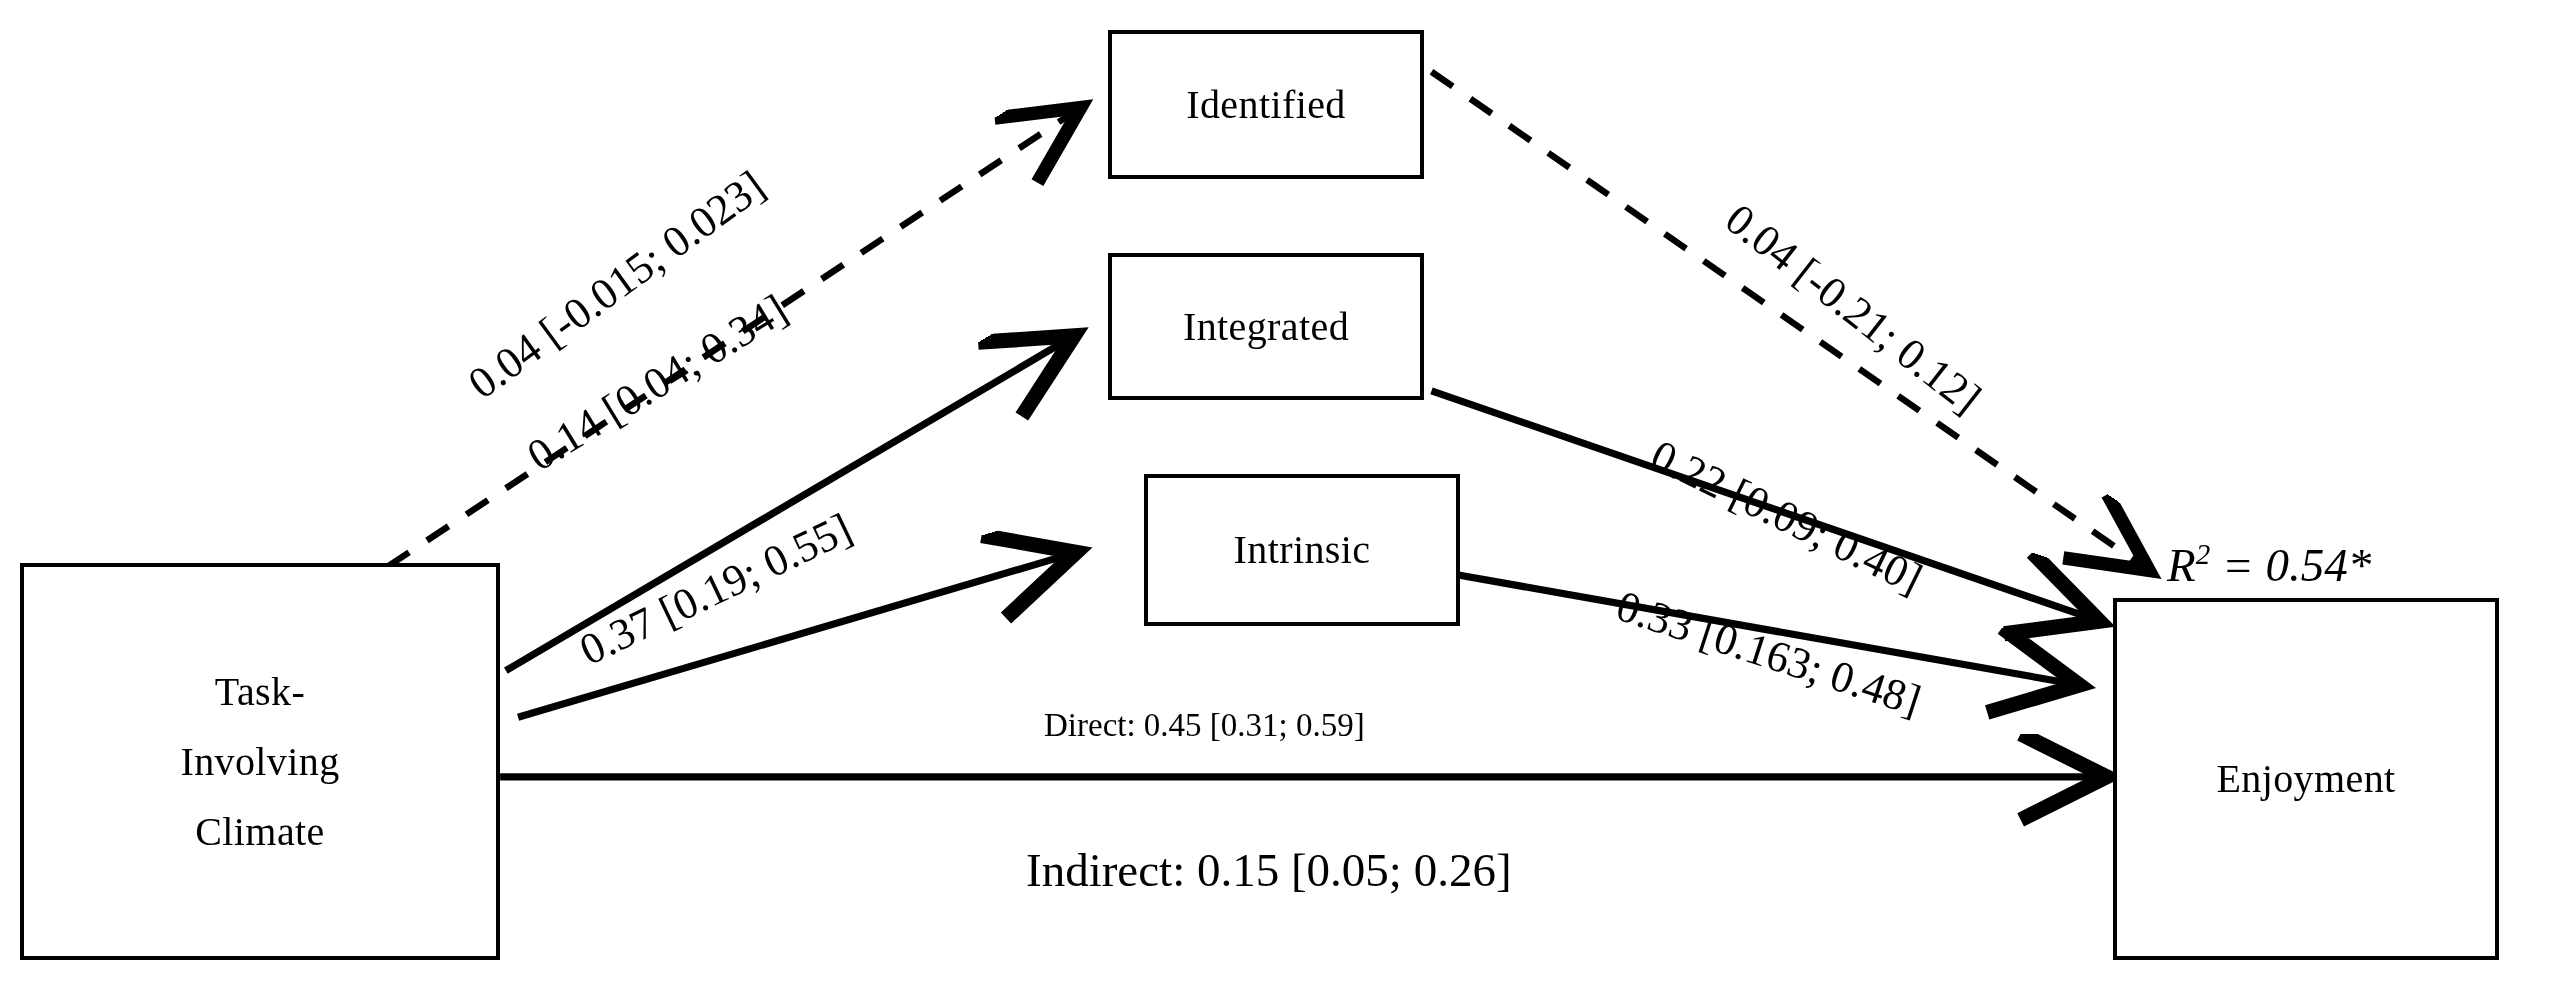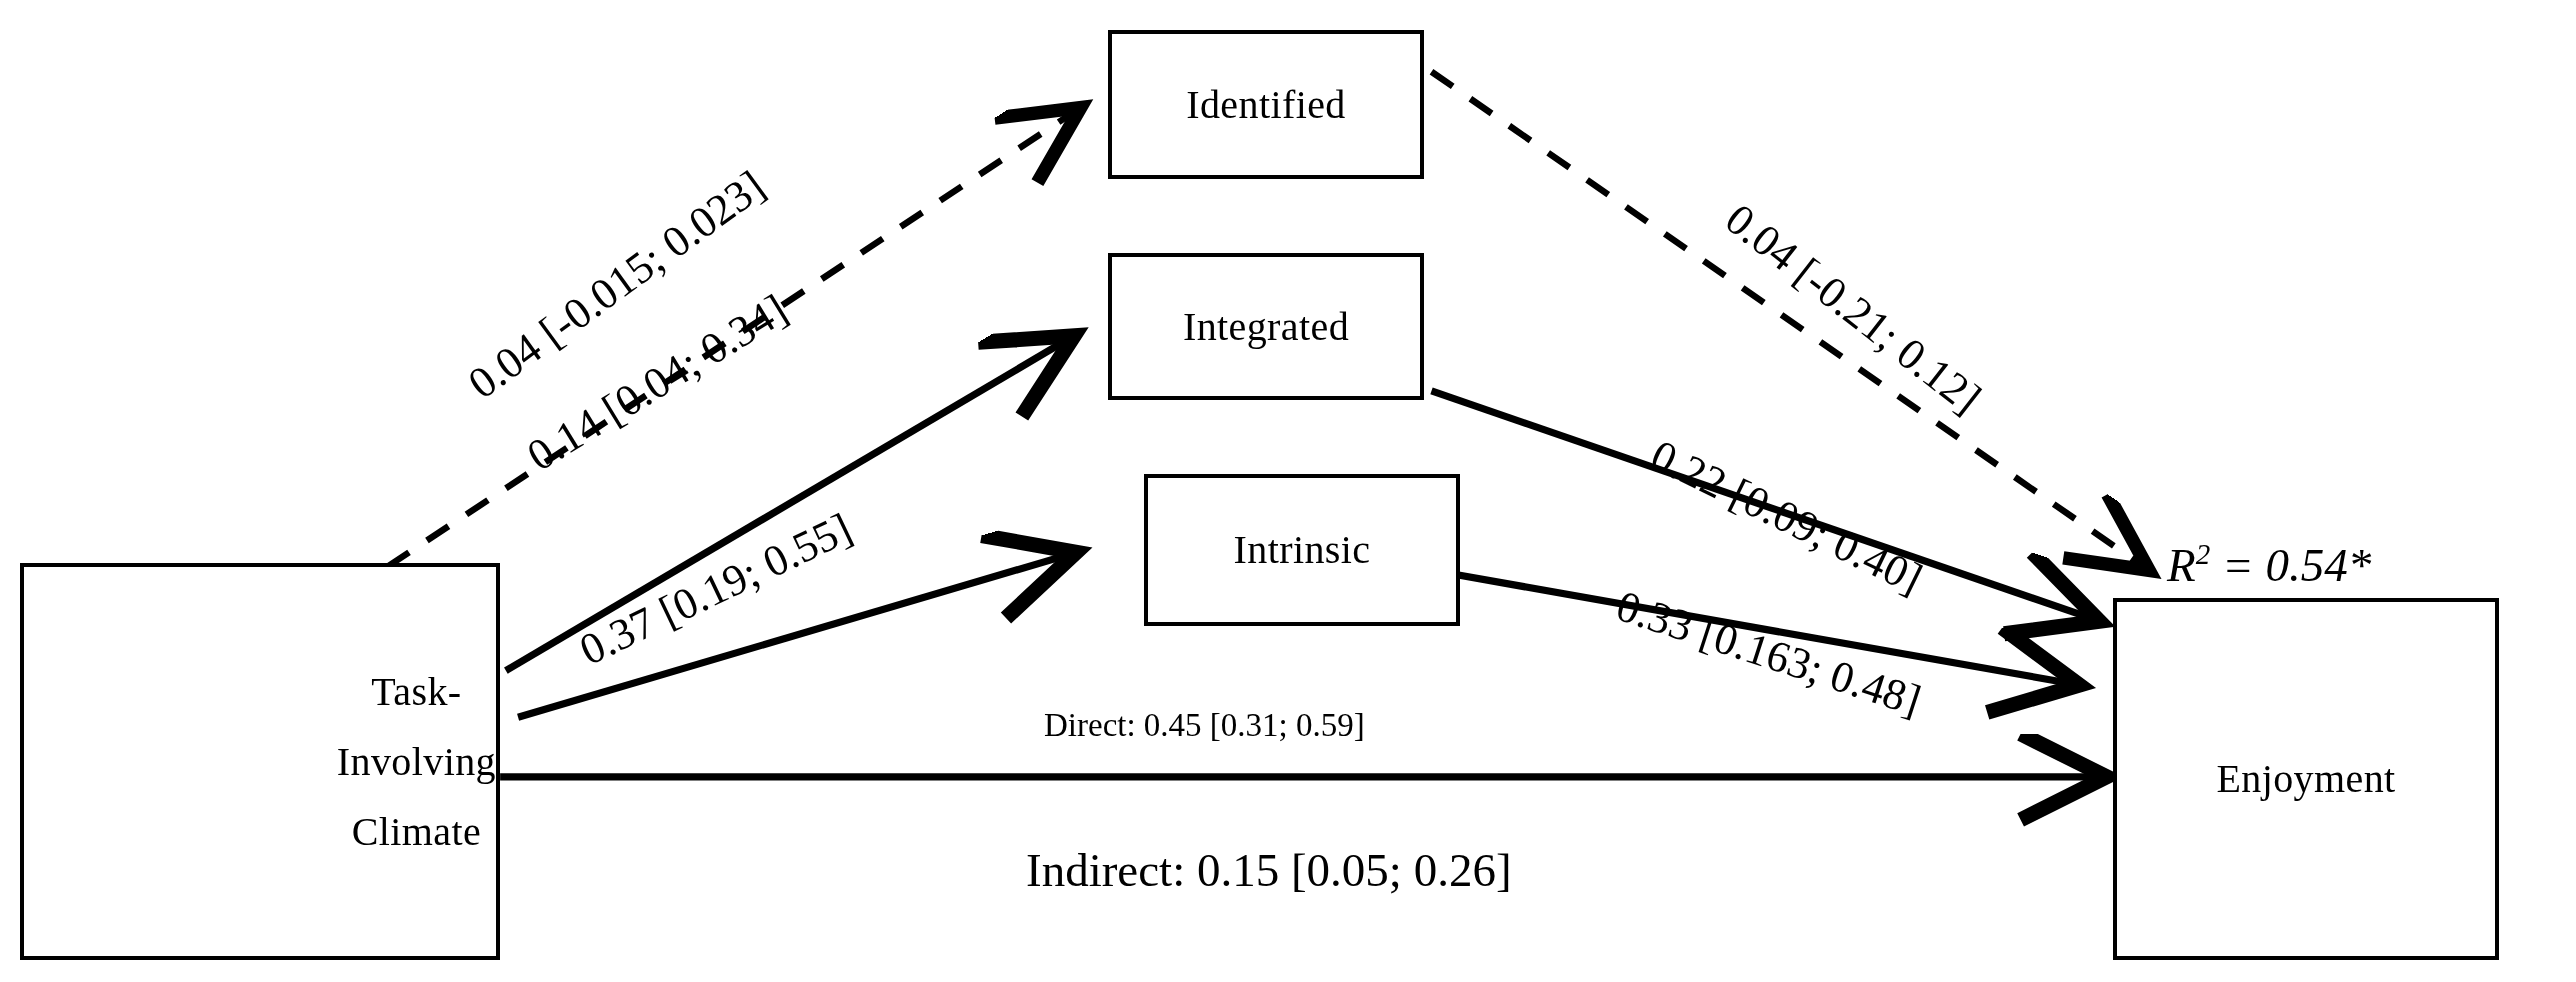--- a/index.html
+++ b/index.html
@@ -30,21 +30,21 @@
     align-items:center;
     justify-content:center;
     text-align:center;
     line-height:1.75;
   }
   .node-label{
     font-size:40px;
     letter-spacing:0.4px;
     white-space:pre-line;
   }
-  #node-climate{ left:20px; top:563px; width:480px; height:397px;justify-content:flex-end; }
+  #node-climate{ left:20px; top:563px; width:480px; height:397px; }
   #node-identified{ left:1108px; top:30px; width:316px; height:149px; }
   #node-integrated{ left:1108px; top:253px; width:316px; height:147px; }
   #node-intrinsic{ left:1108px; top:474px; width:316px; height:152px;margin-left:36px; }
   #node-enjoyment{ left:2113px; top:598px; width:386px; height:362px; }
 
   .edge-label{
     position:absolute;
     font-size:44px;
     white-space:nowrap;
     color:#000000;

